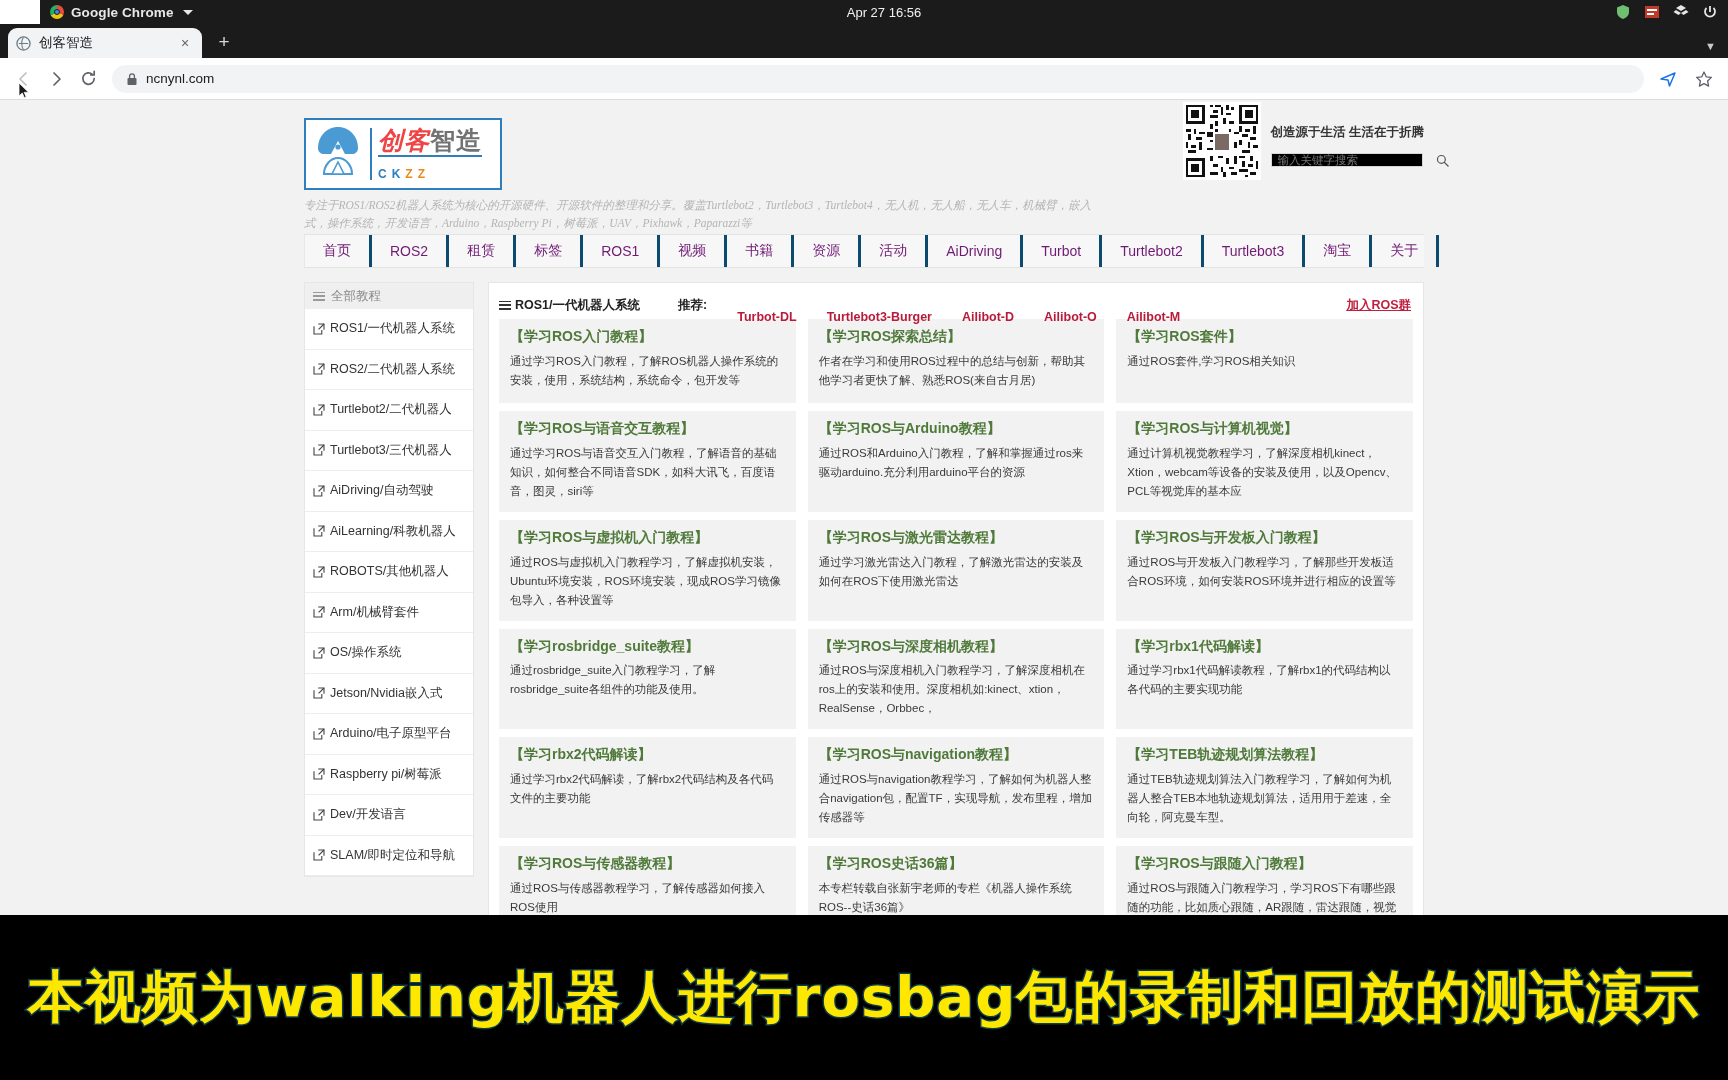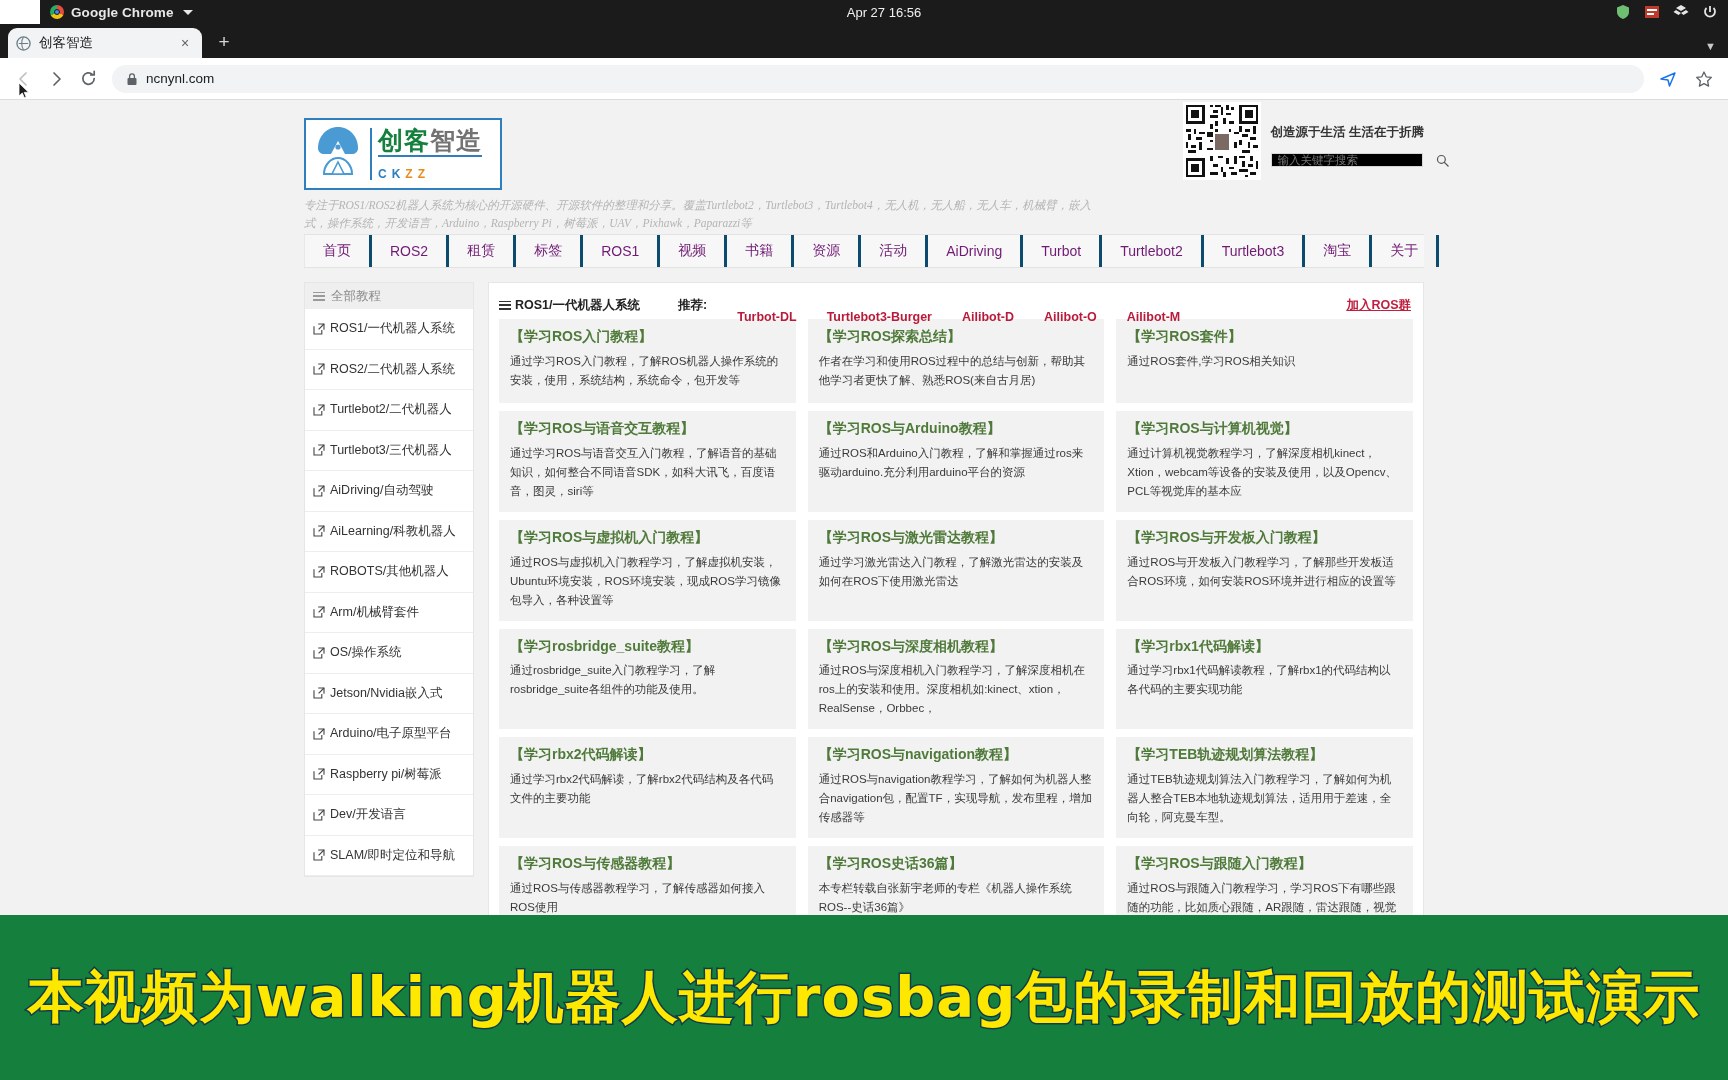--- a/index.html
+++ b/index.html
@@ -97,21 +97,21 @@
   
   .site-header { display:flex; align-items:flex-start; padding-top: 18px; position:relative; }
   .logo-box {
     width:198px; height:72px; border:2px solid #2f7fbf; background:#fff;
     display:flex; align-items:center; padding:0 6px; gap:6px;
   }
   .logo-mark { width:52px; height:58px; flex:0 0 auto; }
   .logo-div { width:2px; height:52px; background:#2f7fbf; }
   .logo-words { display:flex; flex-direction:column; gap:2px; }
   .logo-cn { font-size:25px; font-weight:800; letter-spacing:1px; line-height:1; }
-  .logo-cn .b { color:#15803d; }
+  .logo-cn .b { color:#ef4444;font-style:italic; }
   .logo-cn .o { color:#737373; }
   .logo-en {
     font-size:12px; font-weight:800; letter-spacing:5px; line-height:1;
     border-top:2px solid #2f7fbf; padding-top:11px;
   }
   .logo-en .b { color:#2f7fbf; }
   .logo-en .o { color:#e98a1c; }
 
   .site-desc {
     position:absolute; left:0; top: 96px; width:790px;
@@ -187,21 +187,21 @@
   .card-title {
     color:#4f7a3a; font-size:14px; font-weight:700; margin-bottom:7px; line-height:1.2;
   }
   .card-desc {
     font-size:11.5px; color:#3a3a3a; line-height:19px;
   }
 
   
   .subtitle-bar {
     position:absolute; left:0; bottom:0; width:1728px; height:165px;
-    background:#15803d; display:flex; align-items:center; justify-content:center;
+    background:#000000; display:flex; align-items:center; justify-content:center;
     z-index: 40;
   }
   .subtitle-text {
     font-size:56px; font-weight:800; color:#ffe800;
     -webkit-text-stroke: 3px #0f3d4c;
     paint-order: stroke fill;
     letter-spacing: 1px; white-space:nowrap;
     font-family: "DejaVu Sans", sans-serif;
   }
 </style>

